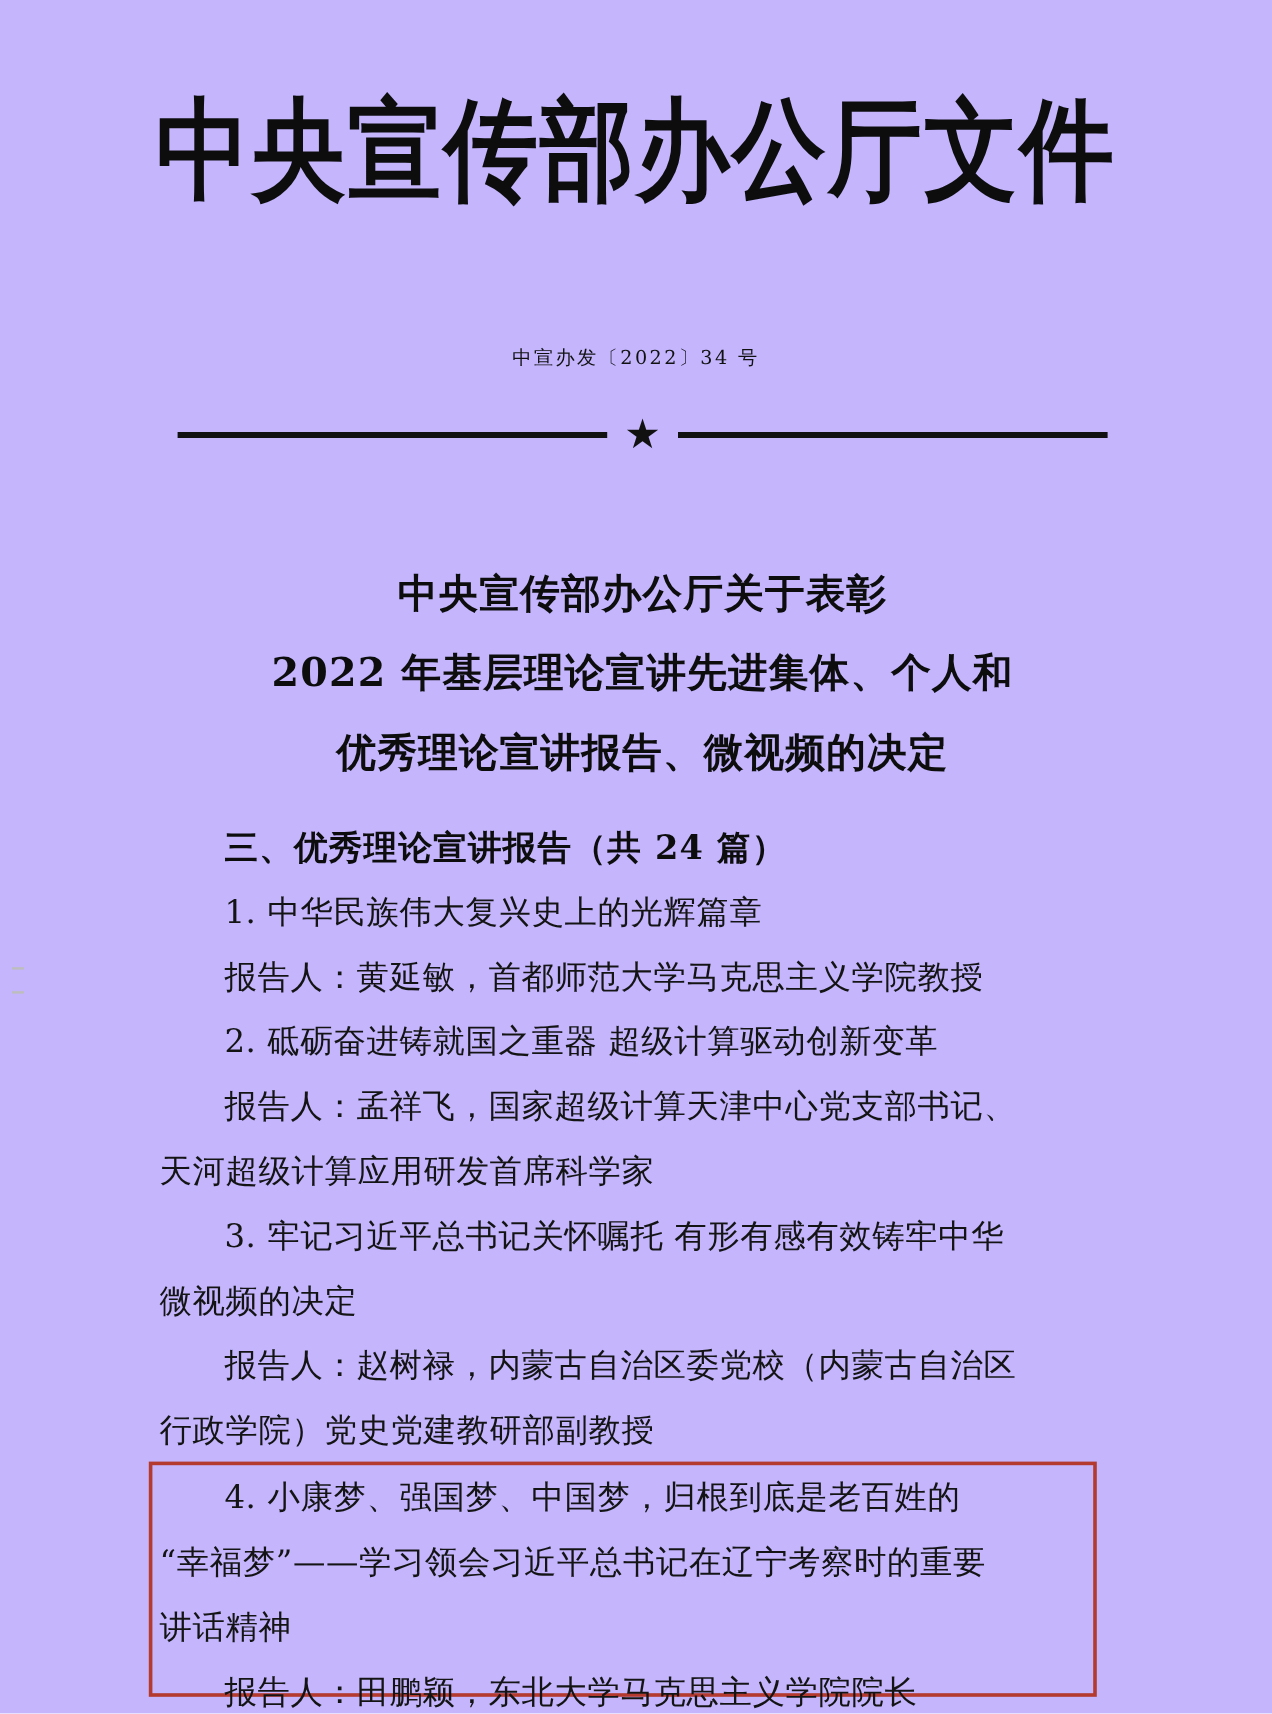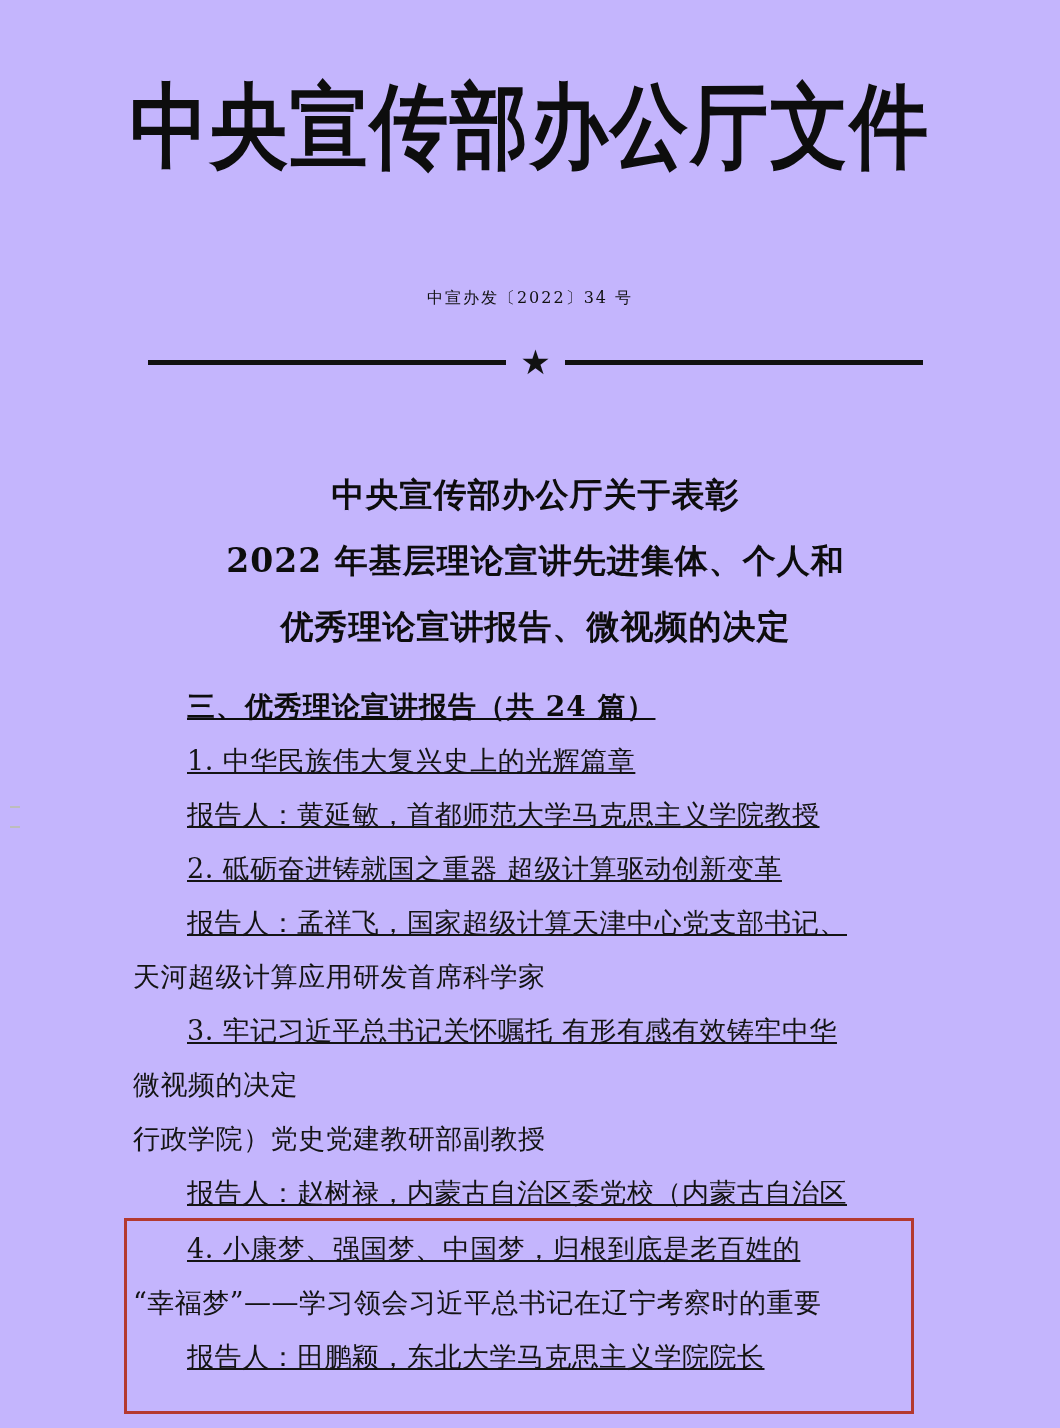--- a/index.html
+++ b/index.html
@@ -108,21 +108,20 @@
     color: #0d0d0d;
   }
   .para {
     font-size: 27px;
     line-height: 54px;
     letter-spacing: 0.5px;
     color: #141414;
   }
   .indent {
     text-indent: 54px;
-    text-decoration: underline;
   }
   .para.hang {
     text-indent: 0;
   }
 
   
   .highlight-box {
     position: absolute;
     top: 1218px;
     left: 124px;
@@ -184,25 +183,26 @@
 
     <div class="para indent">1. 中华民族伟大复兴史上的光辉篇章</div>
     <div class="para indent">报告人：黄延敏，首都师范大学马克思主义学院教授</div>
 
     <div class="para indent">2. 砥砺奋进铸就国之重器 超级计算驱动创新变革</div>
     <div class="para indent">报告人：孟祥飞，国家超级计算天津中心党支部书记、</div>
     <div class="para hang">天河超级计算应用研发首席科学家</div>
 
     <div class="para indent">3. 牢记习近平总书记关怀嘱托 有形有感有效铸牢中华</div>
     <div class="para hang">微视频的决定</div>
+    <div class="para indent">报告人：赵树禄，内蒙古自治区委党校（内蒙古自治区</div>
     <div class="para hang">行政学院）党史党建教研部副教授</div>
-    <div class="para indent">报告人：赵树禄，内蒙古自治区委党校（内蒙古自治区</div>
   </div>
 
   <div class="highlight-box" style="border-color: rgb(180, 57, 47);"></div>
 
   <div class="highlight-content">
     <div class="para indent">4. 小康梦、强国梦、中国梦，归根到底是老百姓的</div>
     <div class="para hang">“幸福梦”——学习领会习近平总书记在辽宁考察时的重要</div>
+    <div class="para hang">讲话精神</div>
     <div class="para indent">报告人：田鹏颖，东北大学马克思主义学院院长</div>
   </div>
 
 </div>
 
 </body></html>

